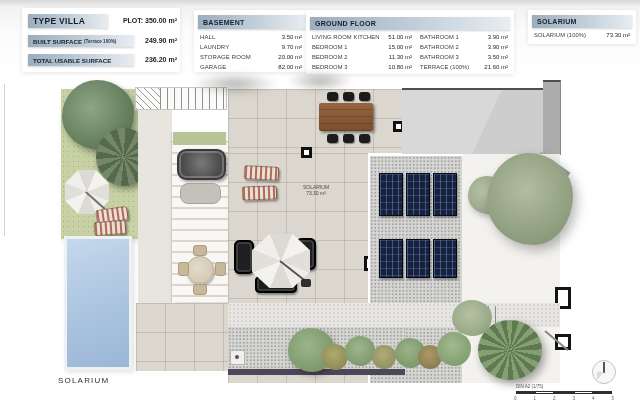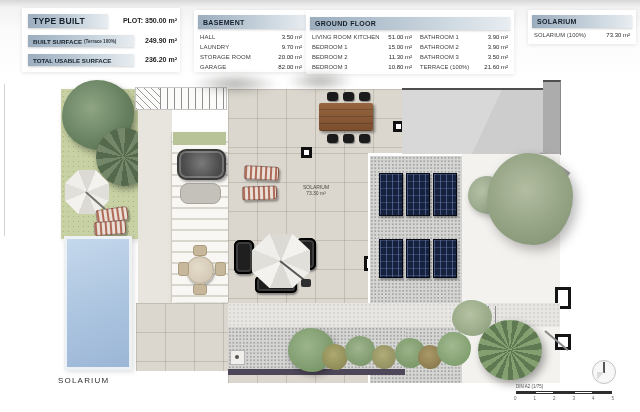--- a/index.html
+++ b/index.html
@@ -47,21 +47,21 @@
 </style>
 </head>
 <body>
 
 <div id="stage">
 
   <div id="header">
 
     <div class="card" style="left:22px;top:8px;width:158px;height:64px;">
       <div class="hbar" style="left:6px;top:6px;width:80px;height:14px;">
-        <span class="ttl" style="font-size:8.5px;font-weight:900;">TYPE BUILT</span>
+        <span class="ttl" style="font-size:8.5px;font-weight:900;">TYPE VILLA</span>
       </div>
       <div class="abs" style="right:3px;top:9px;font-size:7px;font-weight:700;color:#1d1d1d;">PLOT: 350.00 m²</div>
 
       <div class="hbar" style="left:6px;top:27px;width:106px;height:12px;">
         <span style="font-size:6.2px;">BUILT SURFACE</span>
         <span class="note" style="margin-left:2px;">(Terrace 100%)</span>
       </div>
       <div class="abs" style="right:3px;top:29px;font-size:7px;font-weight:700;color:#1d1d1d;">249.90 m²</div>
 
       <div class="hbar" style="left:6px;top:46px;width:106px;height:12px;">

